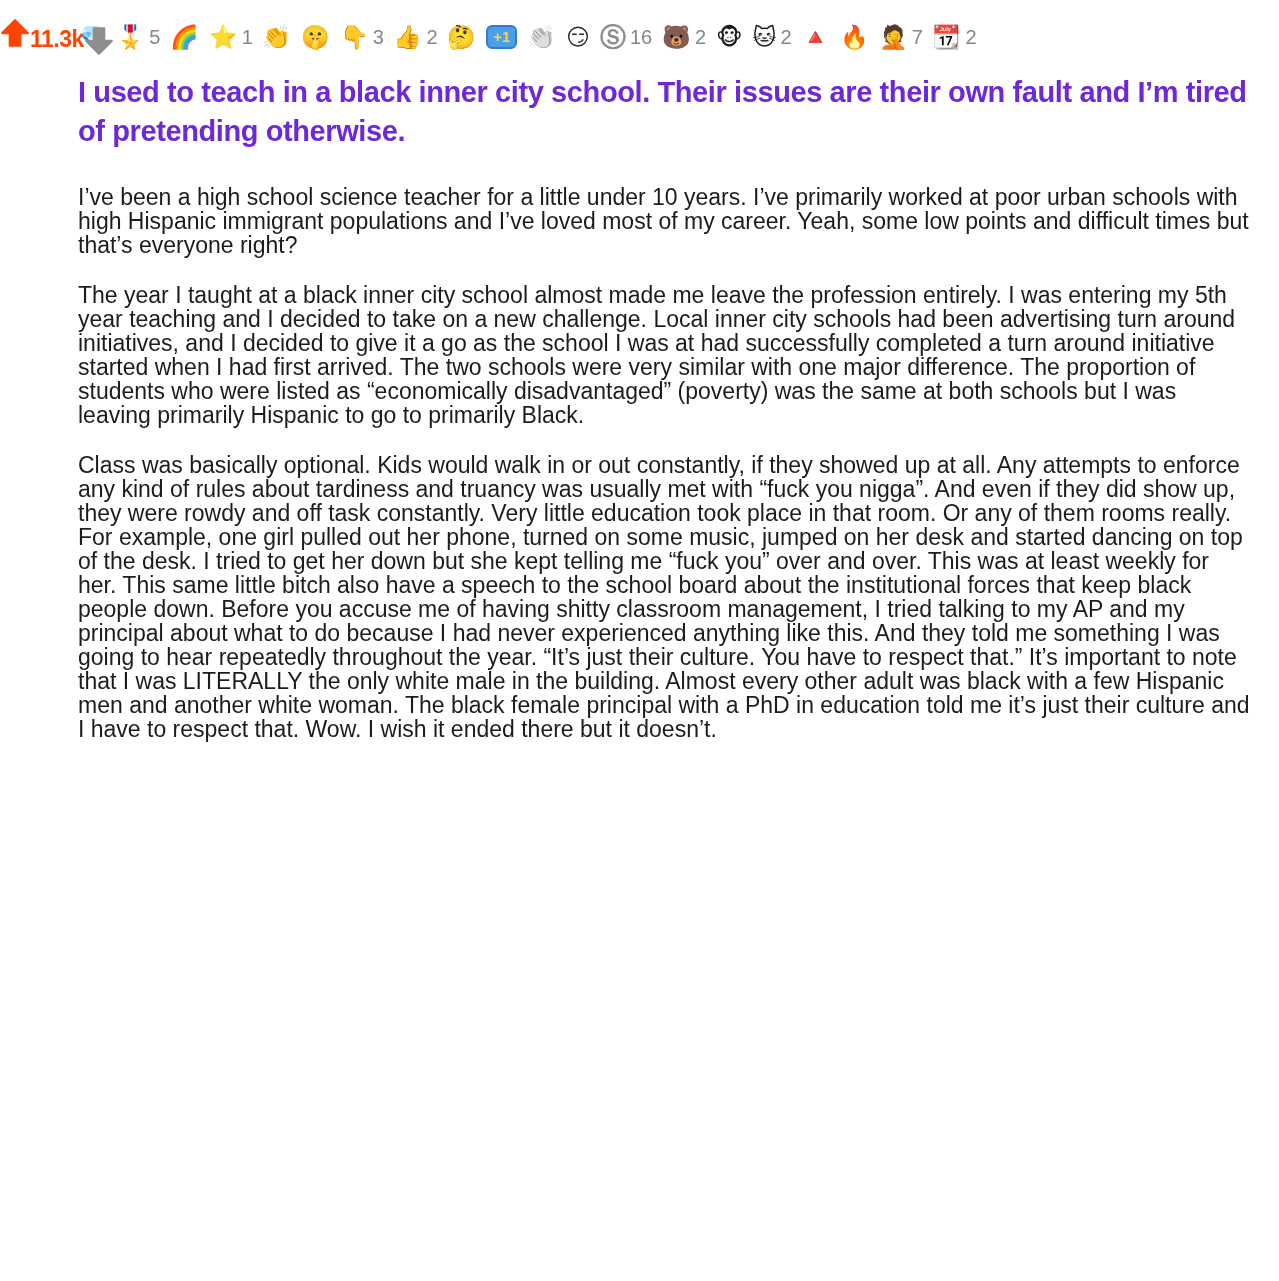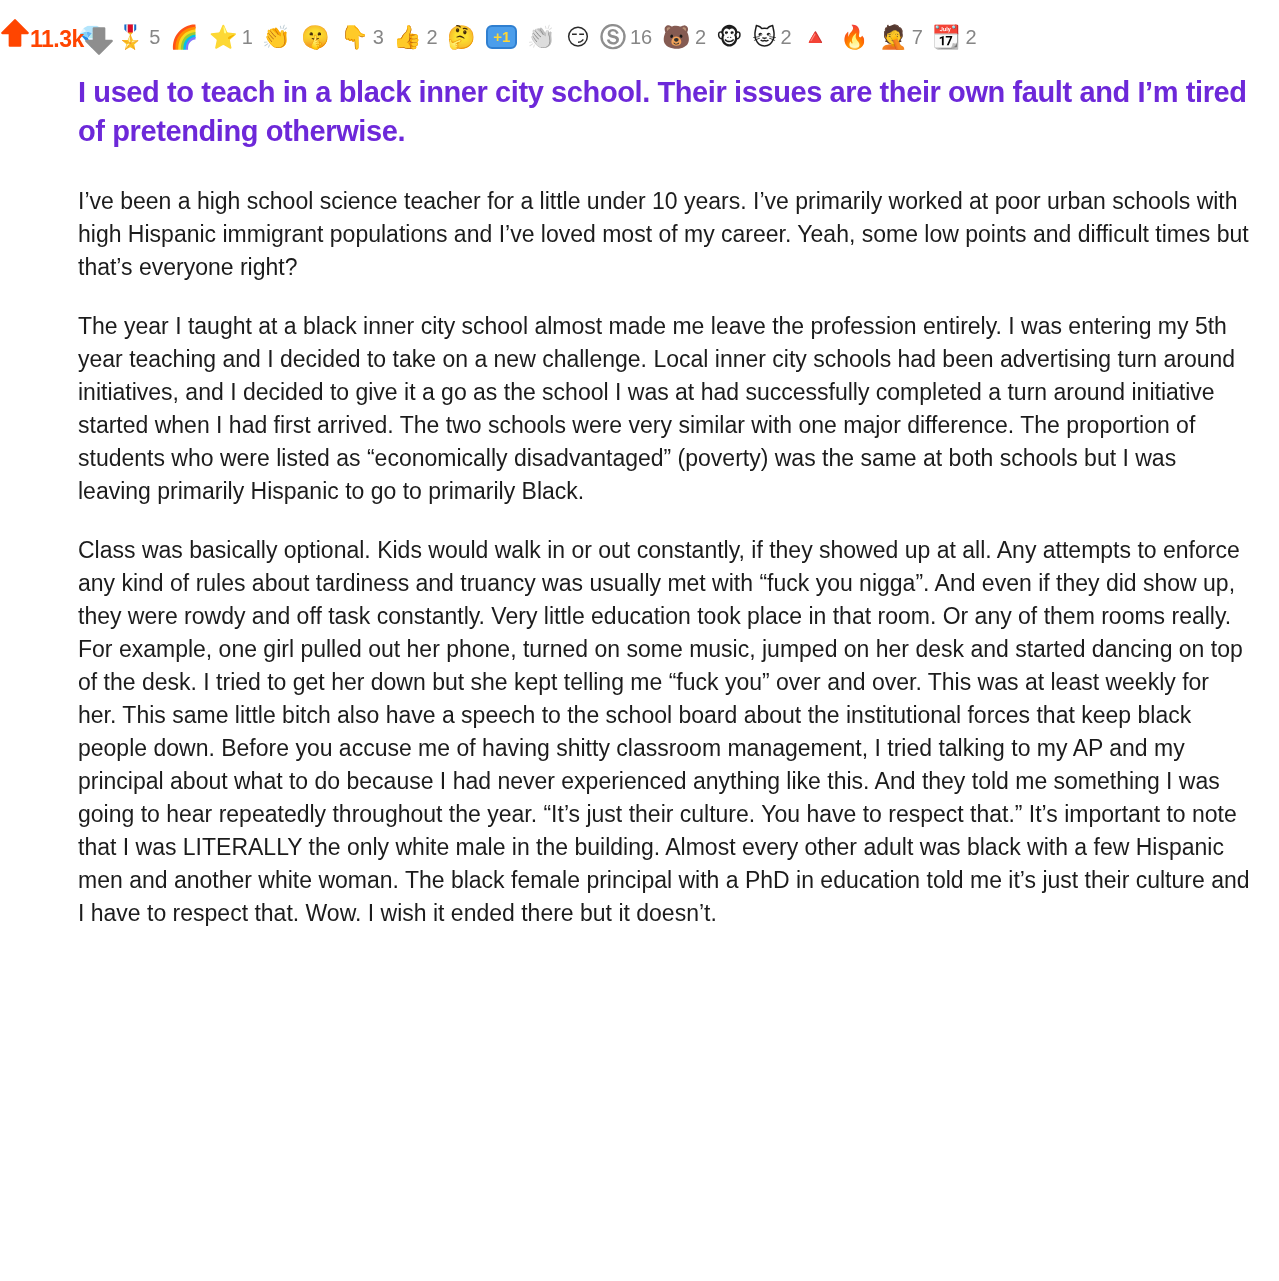--- a/index.html
+++ b/index.html
@@ -46,21 +46,21 @@
   }
 
   .title{
     margin:20px 0 0;max-width:1180px;
     font-size:29px;font-weight:700;line-height:1.36;color:#6d28d9;
     letter-spacing:-0.4px;
   }
 
   .body-text p{
     margin:26px 0 0;max-width:1175px;
-    font-size:23px;line-height:33px;color:#1c1c1c;
+    font-size:23px;line-height:24px;color:#1c1c1c;
   }
   .body-text p:first-child{margin-top:33px;}
 </style>
 </head>
 <body style="--accent: #FF4500;">
 
 <div class="post">
 
   <div class="vote-col">
     <button class="vote-btn" aria-label="upvote">

